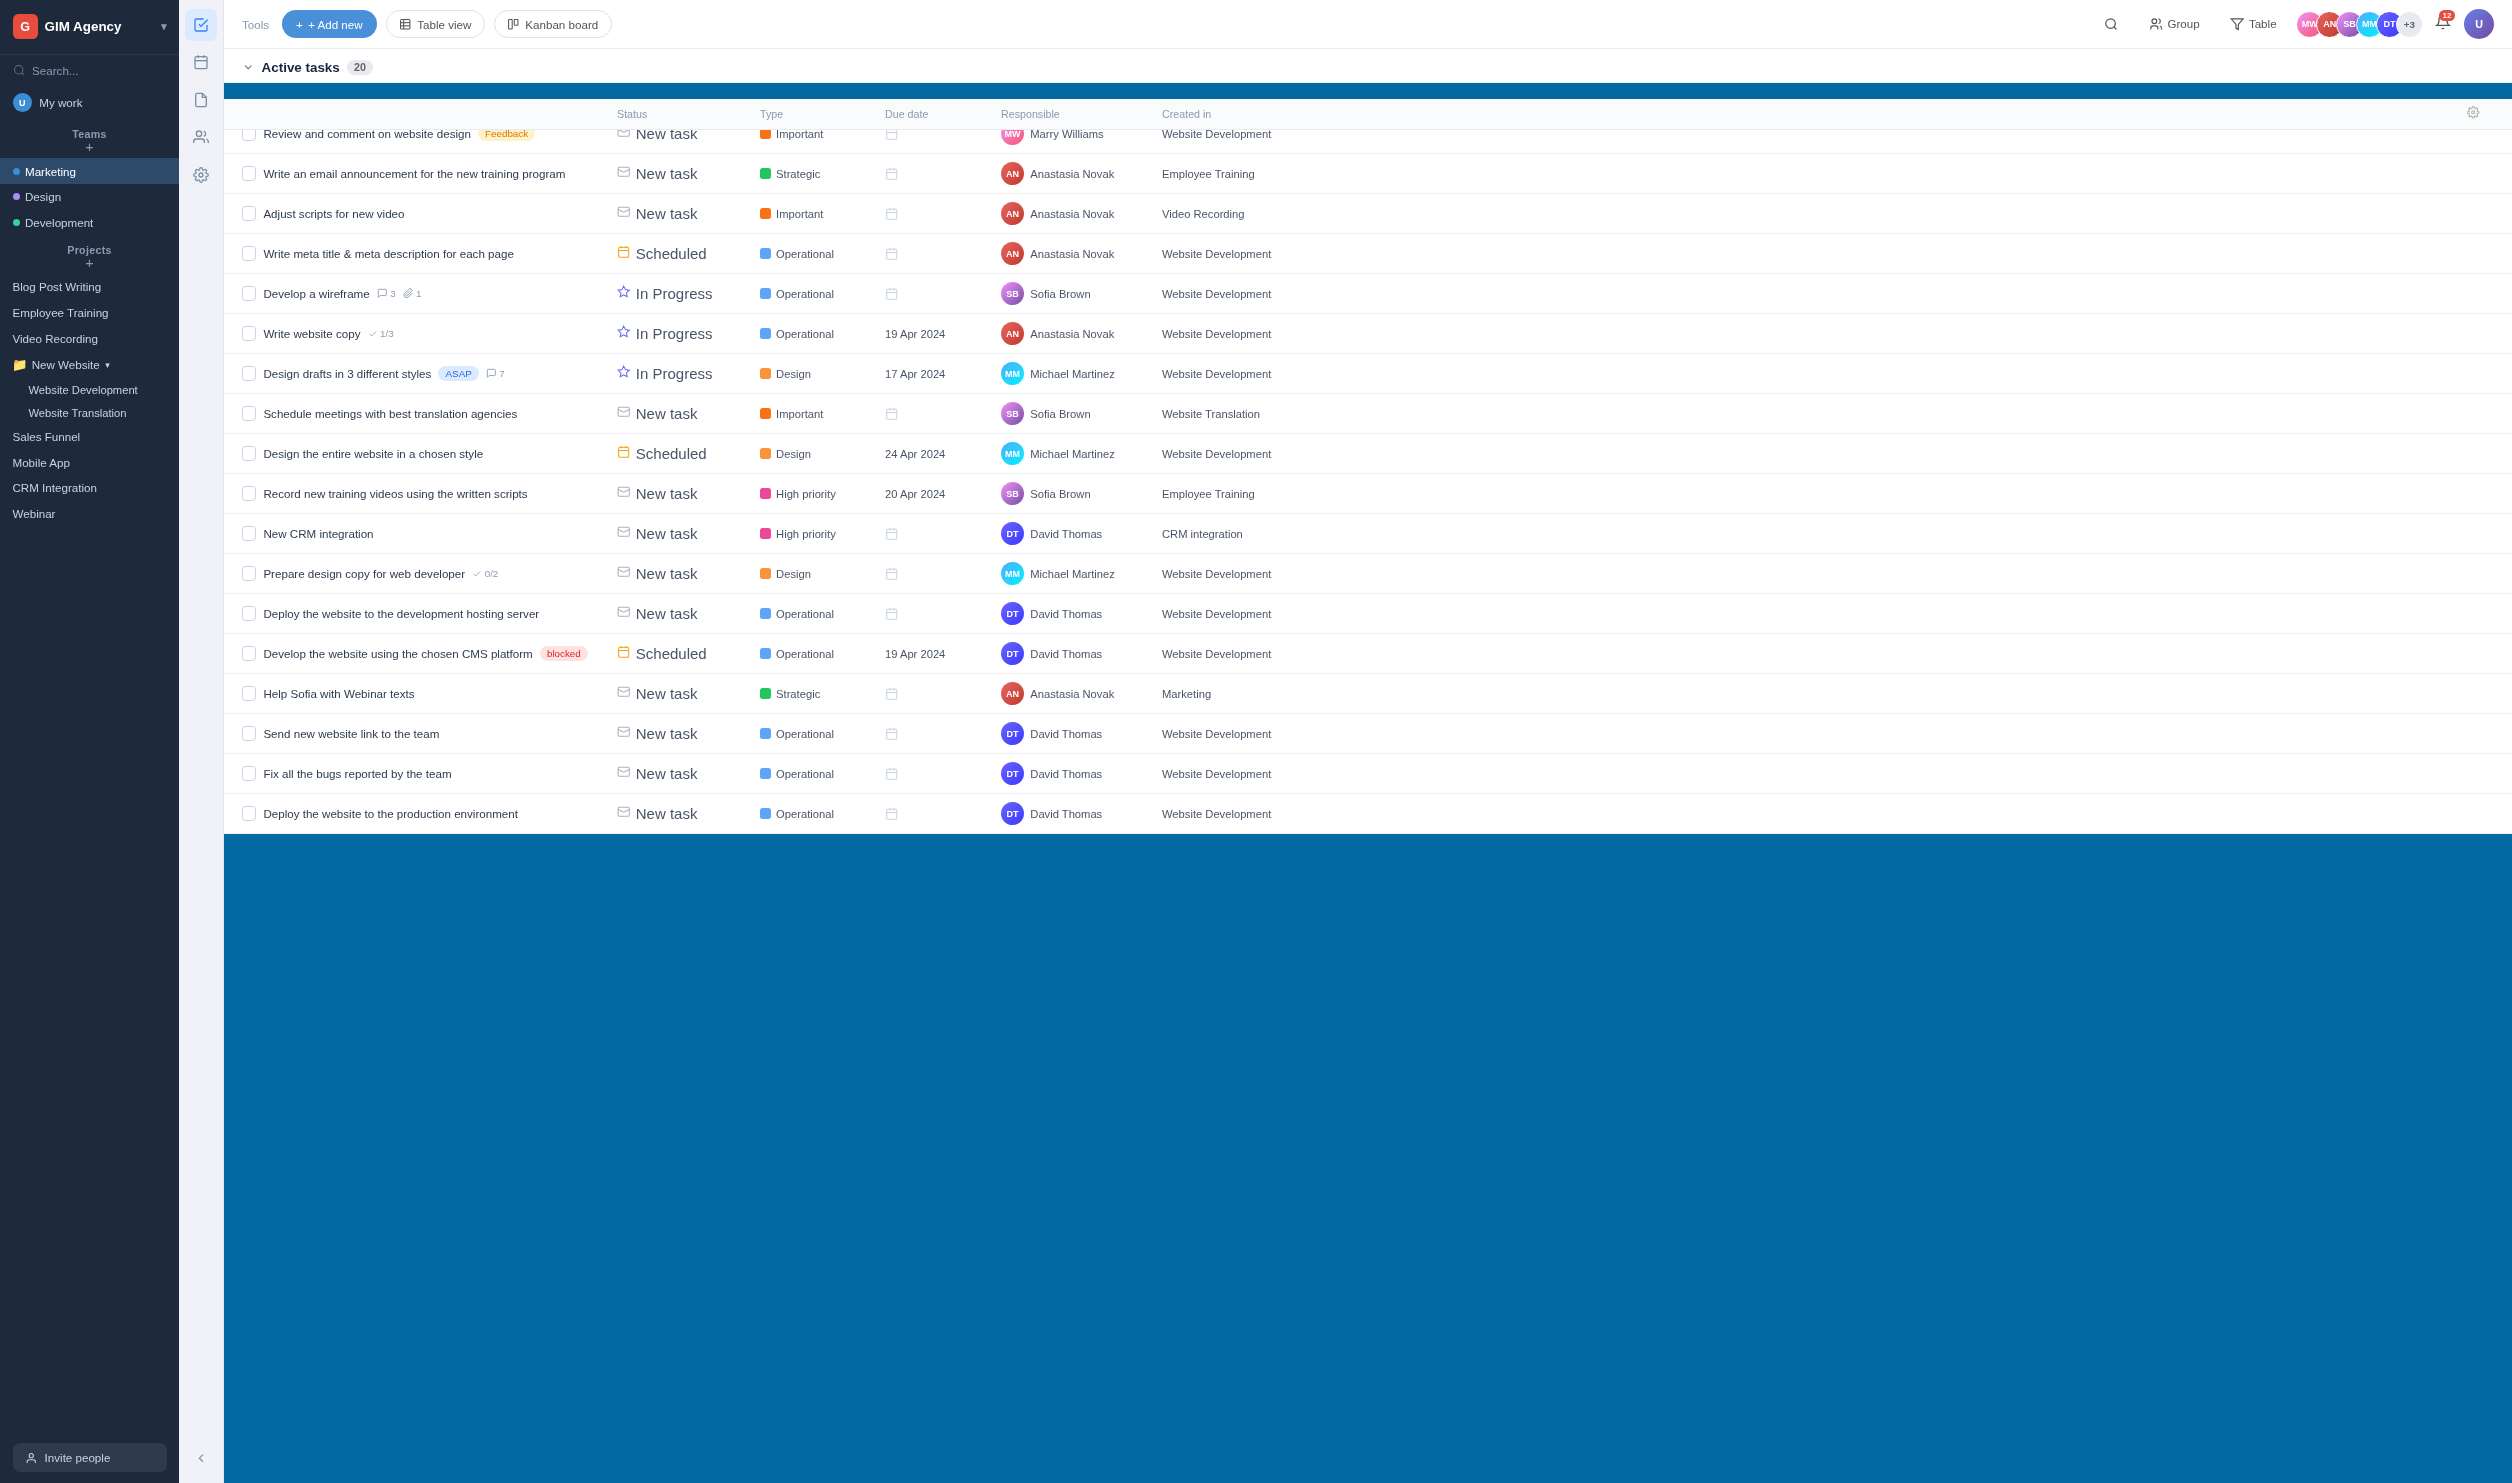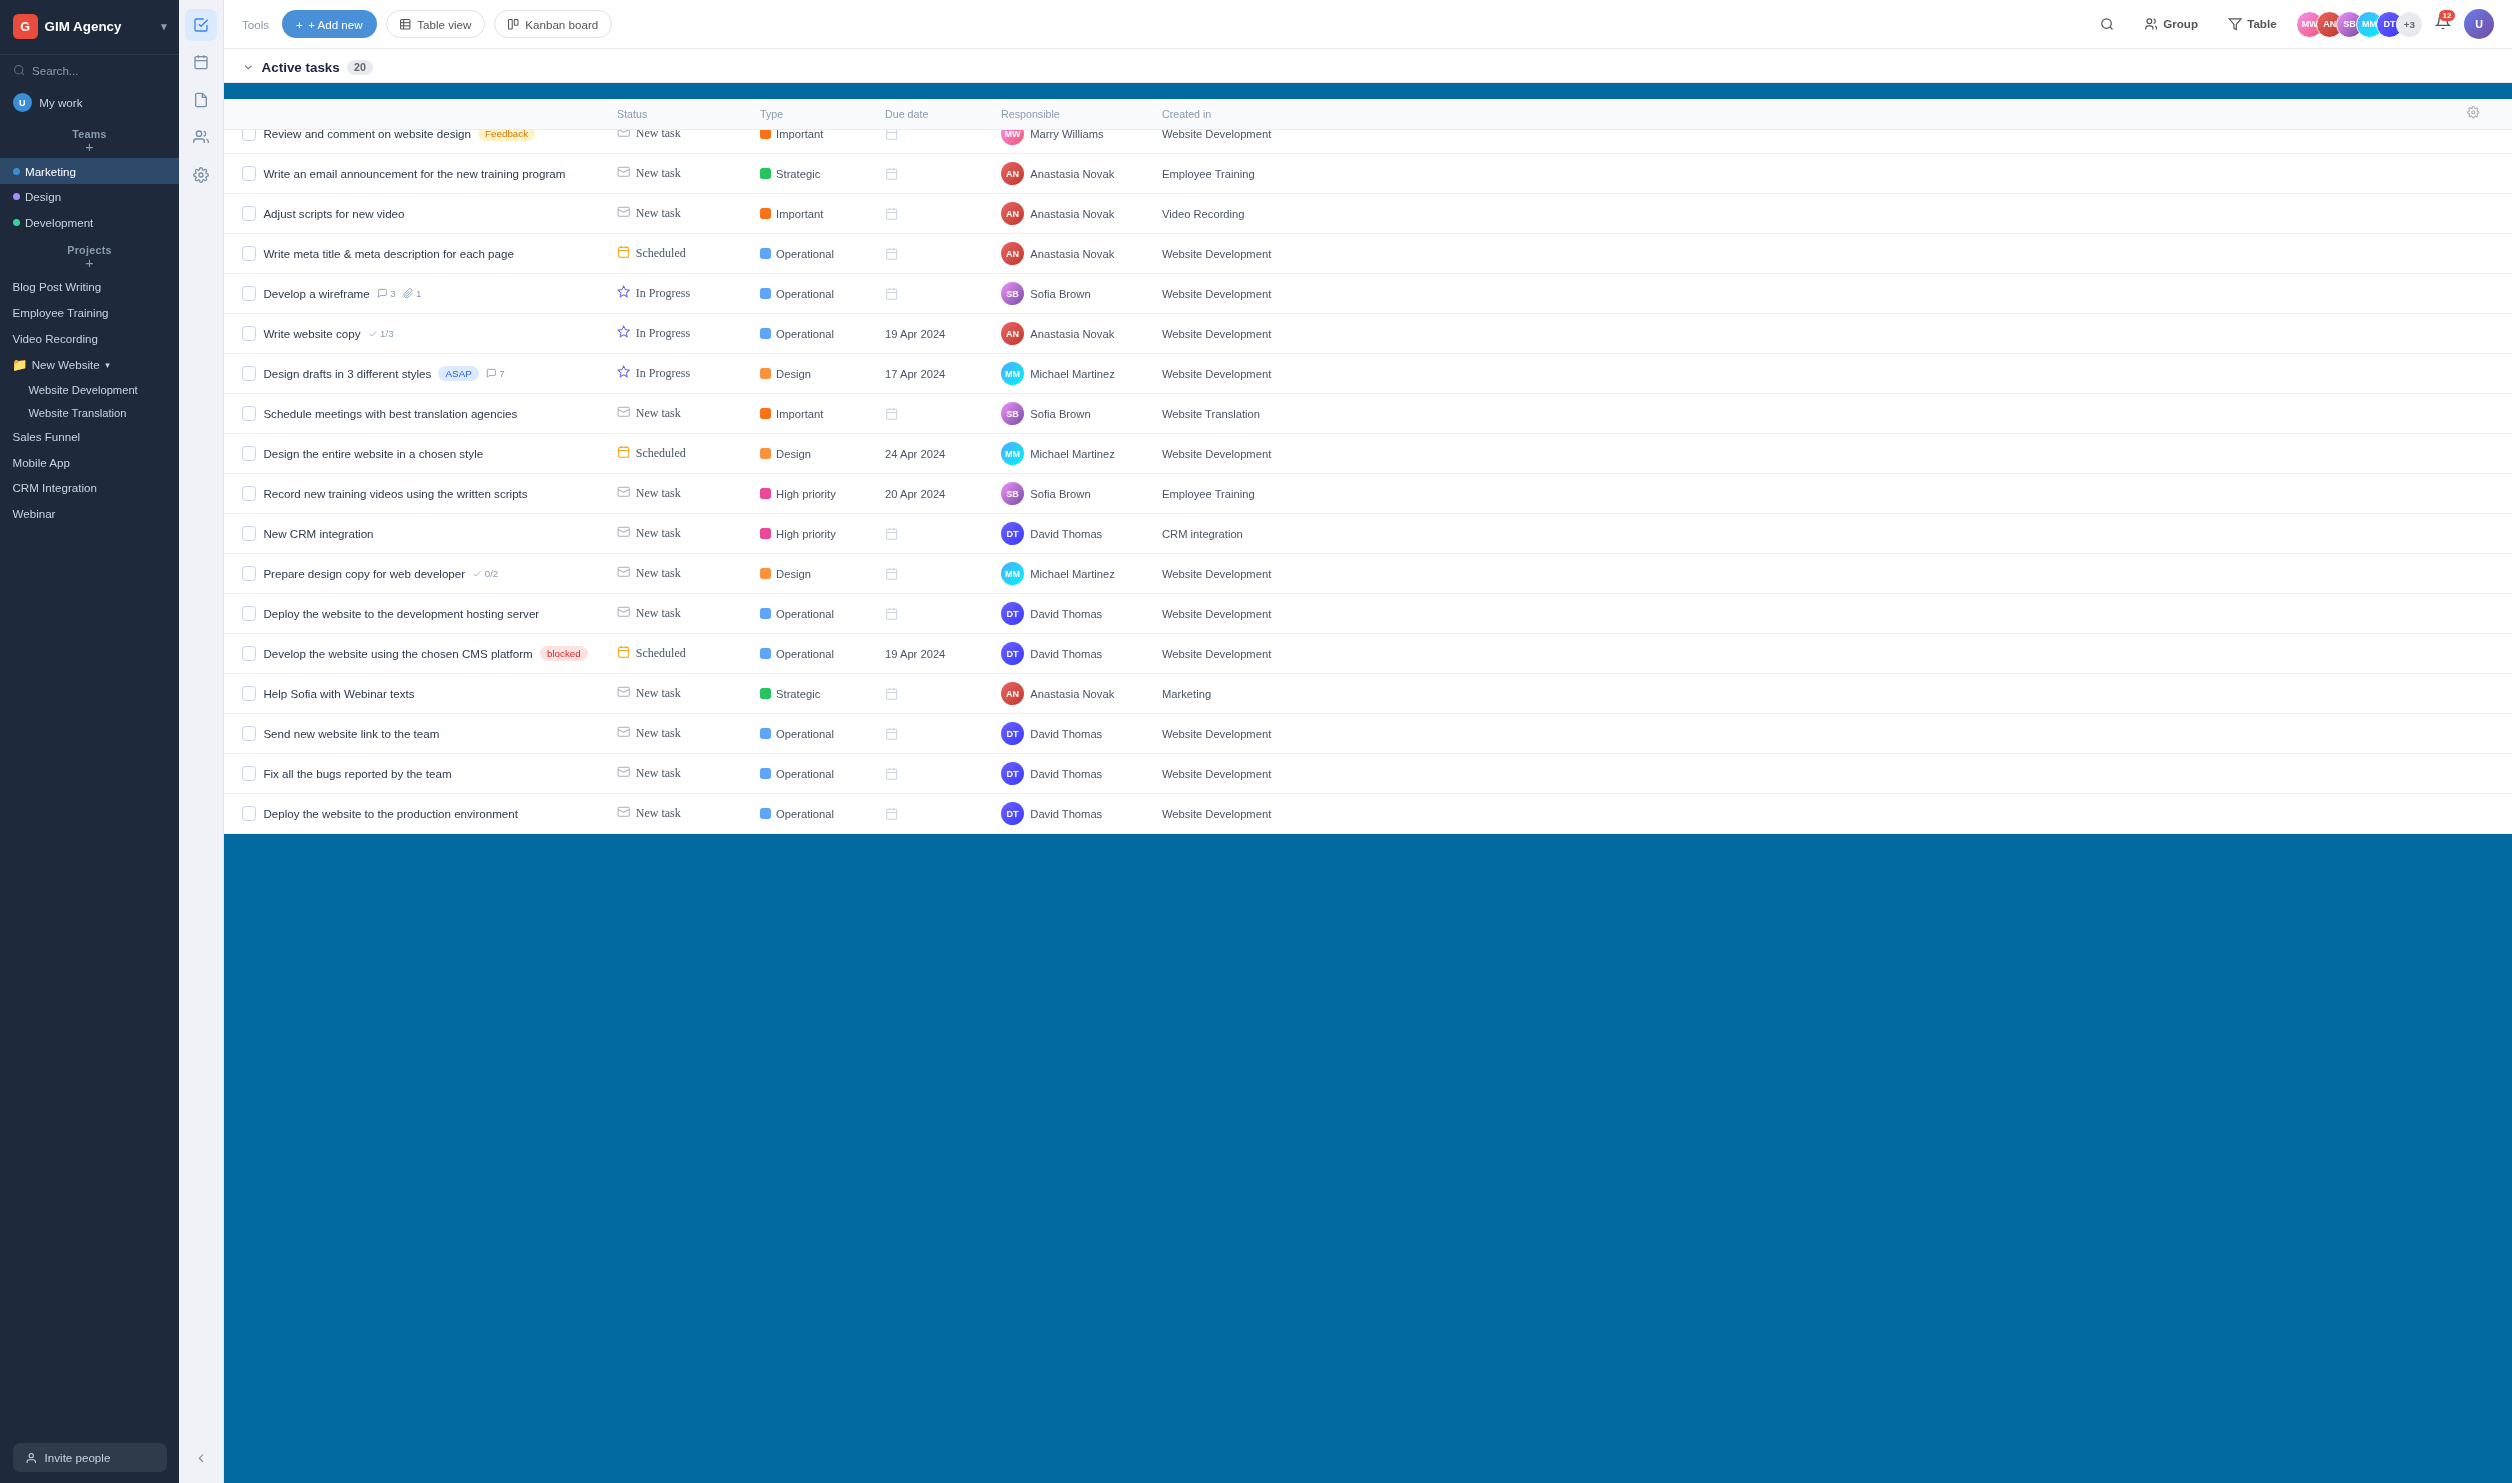--- a/index.html
+++ b/index.html
@@ -182,21 +182,20 @@
     .toolbar-spacer { flex: 1; }
     .btn-icon {
       display: flex; align-items: center; gap: 4.5px;
       background: transparent;
       color: #555;
       border: none;
       padding: 6.3px 10.7px;
       font-size: 11.6px;
       cursor: pointer;
       border-radius: 7.1px;
-      font-weight: bold;
     }
     .avatar-group {
       display: flex; align-items: center;
     }
     .avatar-group .av {
       width: 27px; height: 27px; border-radius: 50%;
       border: 1.8px solid #fff;
       margin-left: -7.1px;
       background: #ccc;
       overflow: hidden;
@@ -331,21 +330,21 @@
     .subtask-info {
       display: flex; align-items: center; gap: 2.7px;
       color: #8a9bb0; font-size: 9.8px;
     }
 
     .status-cell {
       flex: 0 0 143px;
       display: flex; align-items: center; gap: 5.4px;
     }
     .status-icon { font-size: 12.5px; }
-    .status-text { font-size: 12px; color: #4a5568; font-family: Liberation Serif, serif; }
+    .status-text { font-size: 15px; color: #4a5568; }
 
     .type-cell {
       flex: 0 0 125px;
       display: flex; align-items: center; gap: 5.4px;
     }
     .type-dot {
       width: 10.7px; height: 10.7px;
       border-radius: 2.7px;
       flex-shrink: 0;
     }

